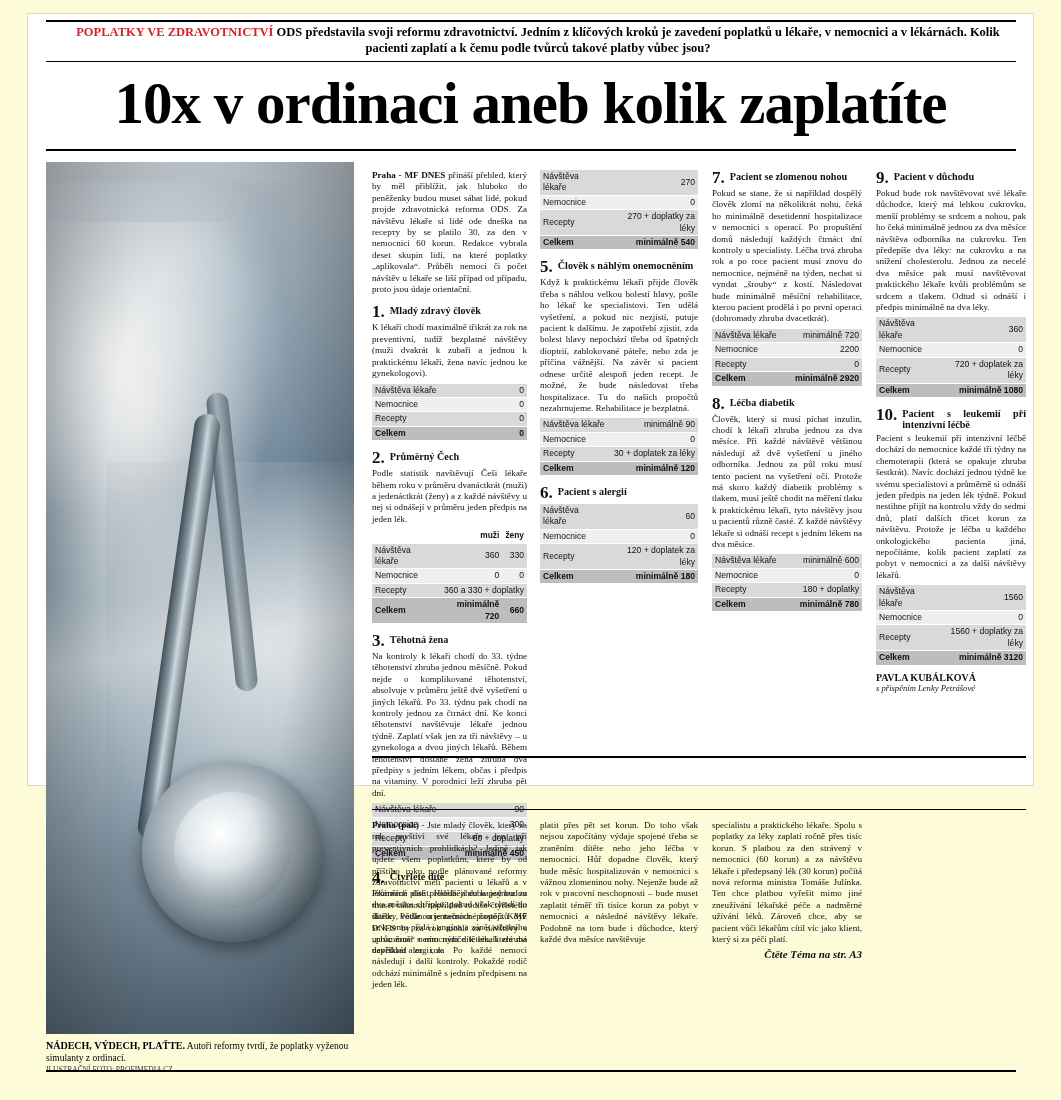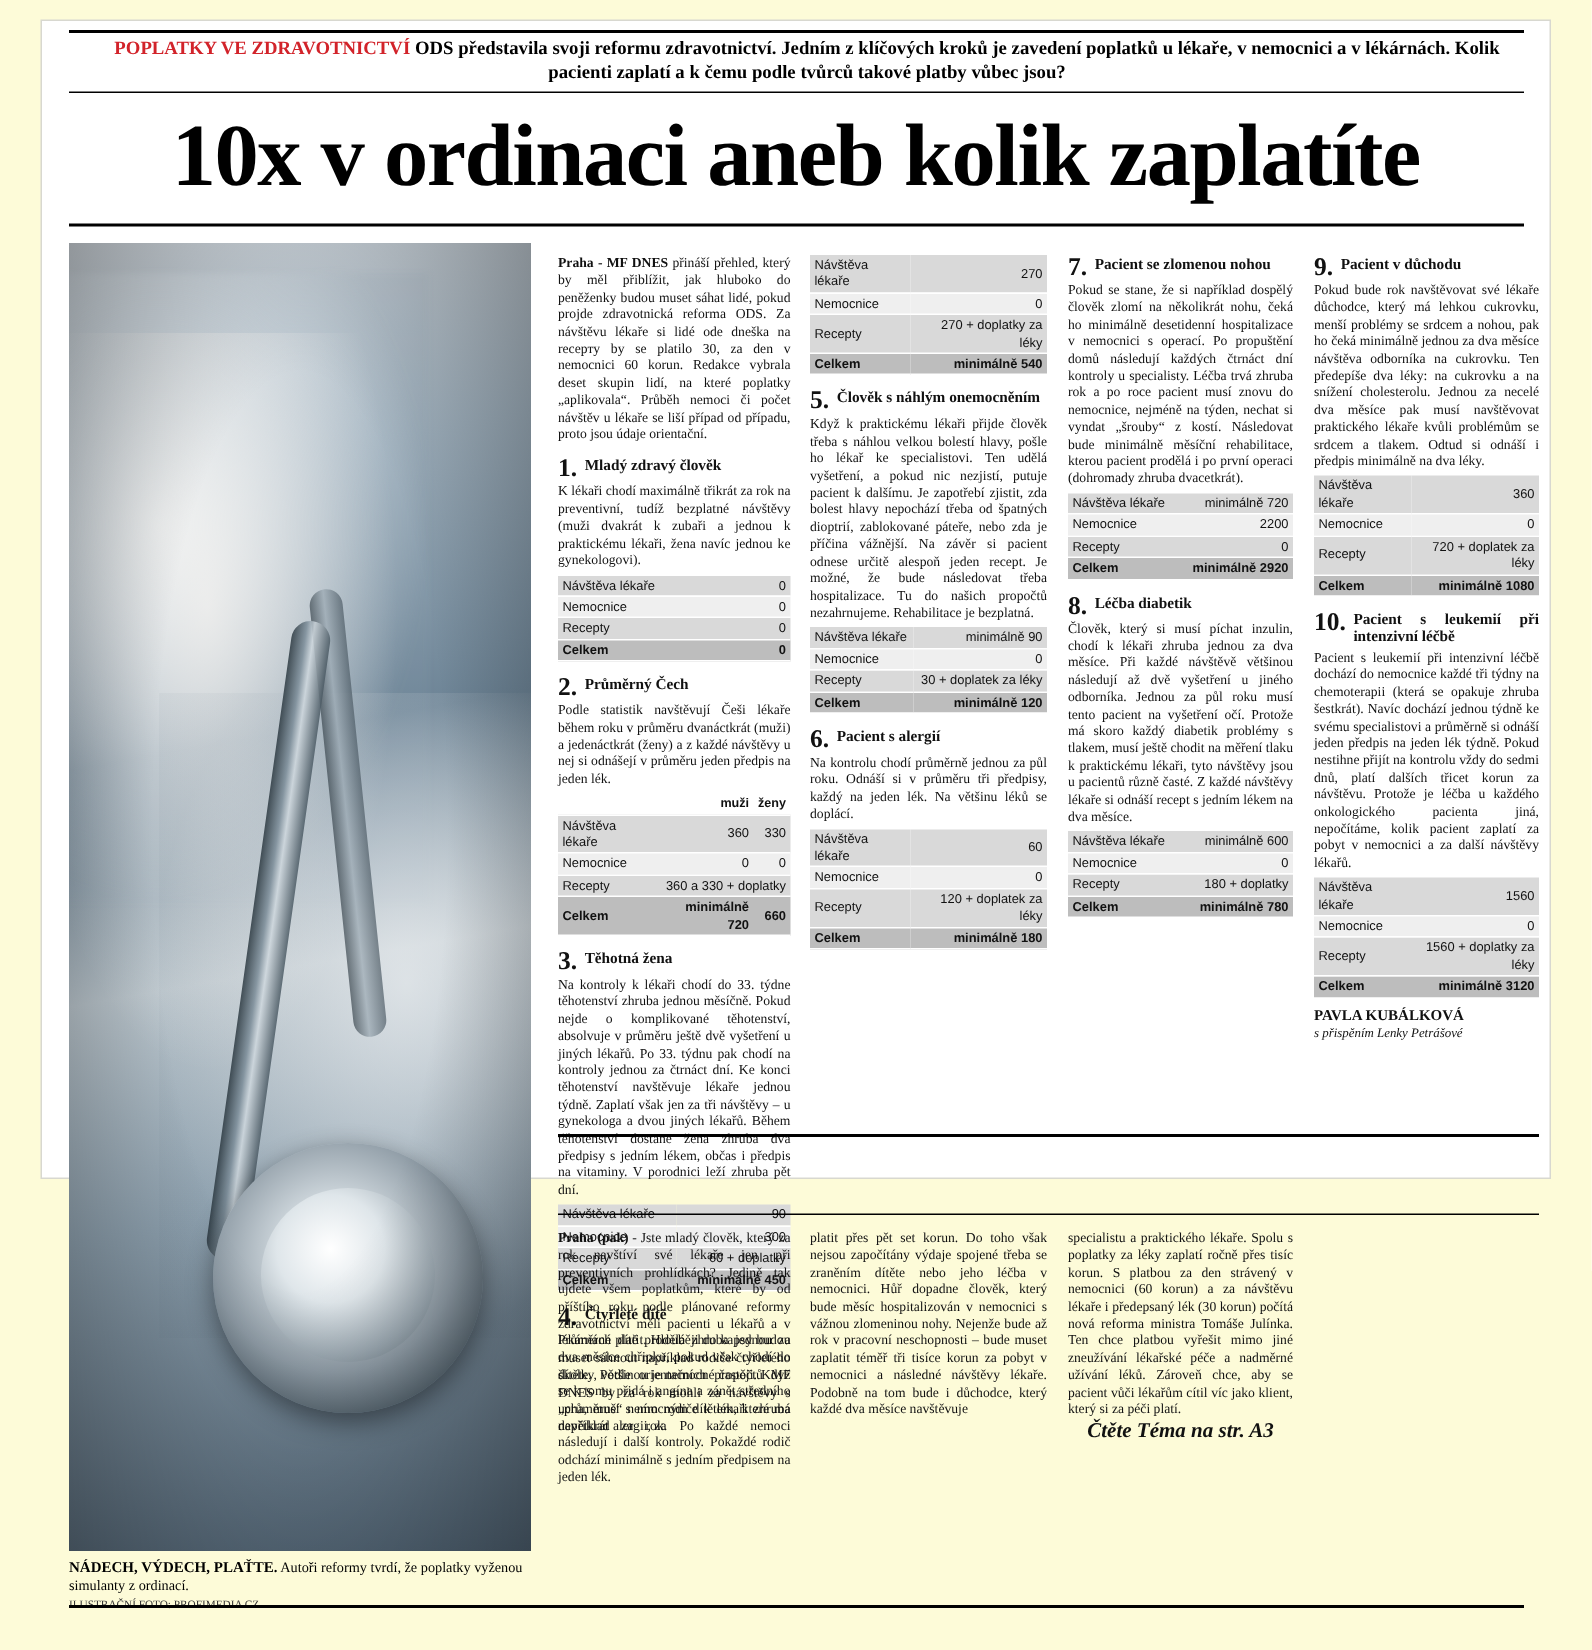--- a/index.html
+++ b/index.html
@@ -162,21 +162,21 @@
   .rule-mid2{
     position:absolute;left:344px;top:795px;width:654px;height:1px;background:#000;
   }
   .b1{left:344px;top:806px;width:155px;}
   .b2{left:512px;top:806px;width:158px;}
   .b3{left:684px;top:806px;width:150px;}
   .byline{
     text-align:left;font-weight:bold;font-size:10px;margin-top:6px;
   }
   .byline .sub{font-weight:normal;font-style:italic;font-size:8.6px;}
-  .seealso{text-align:center;font-style:italic;font-weight:bold;font-size:14px;margin-top:4px;}
+  .seealso{text-align:right;font-style:italic;font-weight:bold;font-size:11px;margin-top:4px;}
   
   .rule-bottom{
     position:absolute;left:18px;top:1056px;width:970px;height:2px;background:#000;
   }
   .footer{
     position:absolute;left:0;top:1062px;width:1061px;height:38px;
   }
   .f-link{
     position:absolute;top:0;
     font-family:"Liberation Sans", sans-serif;
@@ -358,21 +358,20 @@
               <td class="l">Celkem</td>
               <td class="r">minimálně 120</td>
             </tr>
       </tbody>
         </table>
 
       <div class="itemhead">
         <div class="itemnum">6.</div>
         <div class="itemtitle">Pacient s alergií</div>
       </div>
-      <p>Na kontrolu chodí průměrně jednou za půl roku. Odnáší si v průměru tři předpisy, každý na jeden lék. Na většinu léků se doplácí.</p>
       <table class="price">
         <tbody>
             <tr class="g">
               <td class="l">Návštěva lékaře</td>
               <td class="r">60</td>
             </tr>
         <tr class="w">
               <td class="l">Nemocnice</td>
               <td class="r">0</td>
             </tr>

